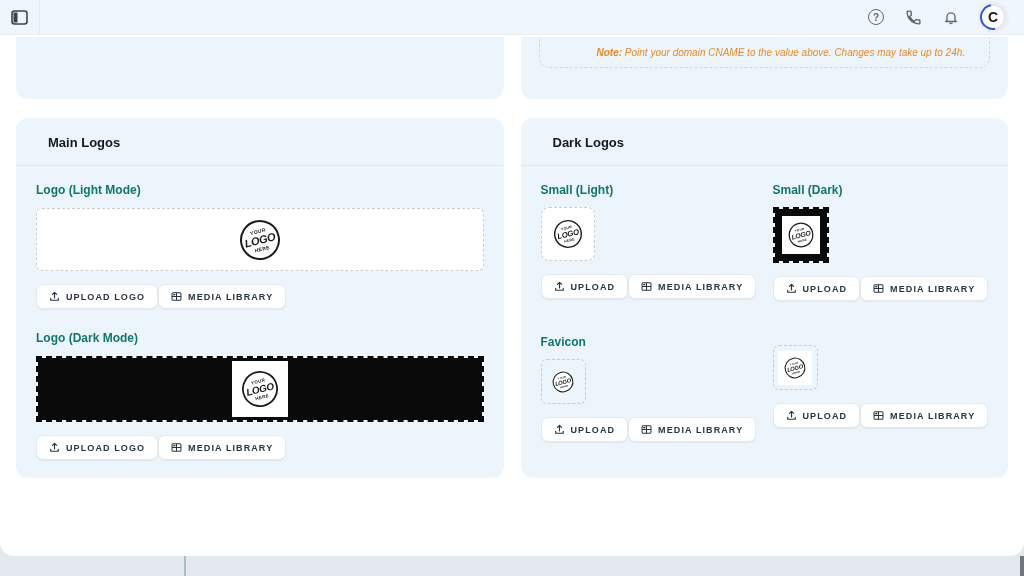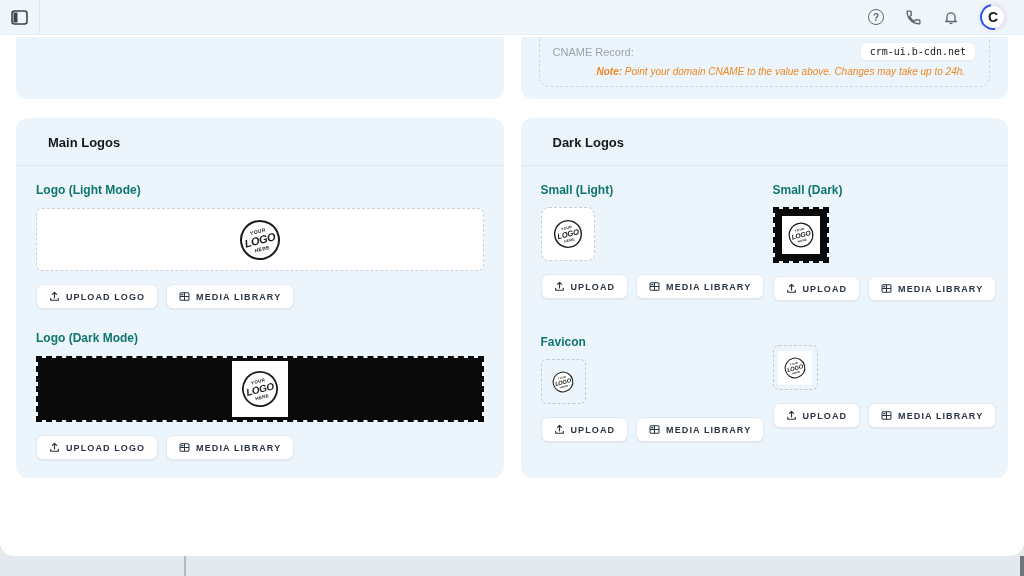--- a/index.html
+++ b/index.html
@@ -125,21 +125,21 @@
     background:#0a0a0a; background-clip:padding-box;
     border:2px dashed #0a0a0a;
     height:66px;
     display:flex; align-items:center; justify-content:center;
   }
   .white-pane { background:#fff; display:flex; align-items:center; justify-content:center; }
   .pane-56 { width:56px; height:56px; }
   .pane-38 { width:38px; height:38px; }
   .pane-34 { width:34px; height:34px; }
 
-  .btn-row { display:flex; gap:8px; margin-top:13px; }
+  .btn-row { display:flex; gap:0; margin-top:13px; }
   .btn {
     display:inline-flex; align-items:center; gap:6px;
     background:#fff; border:1px solid #e4e9ef; border-radius:7px;
     height:25px; padding:0 12px;
     font-family:"Liberation Sans", sans-serif;
     font-size:9px; font-weight:700; letter-spacing:1.1px;
     color:#2a3440;
     box-shadow:0 1px 1px rgba(15,40,60,.06);
     white-space:nowrap;
   }
@@ -231,24 +231,20 @@
       </span>
     </div>
   </div>
 
   <div class="content" data-interactable="false">
 
     <div class="row-top">
       <div class="card-top" data-interactable="false"></div>
       <div class="card-top" data-interactable="false">
         <div class="cname-inner" data-interactable="false">
-          <div class="cname-row">
-            <span class="cname-label" data-interactable="false">CNAME Record:</span>
-            <span class="cname-value" data-interactable="true">crm-ui.b-cdn.net</span>
-          </div>
           <div class="cname-note" data-interactable="false">
             <b data-interactable="false">Note:</b>
             <span data-interactable="false">Point your domain CNAME to the value above. Changes may take up to 24h.</span>
           </div>
         </div>
       </div>
     </div>
 
     <div class="row-main">
 

